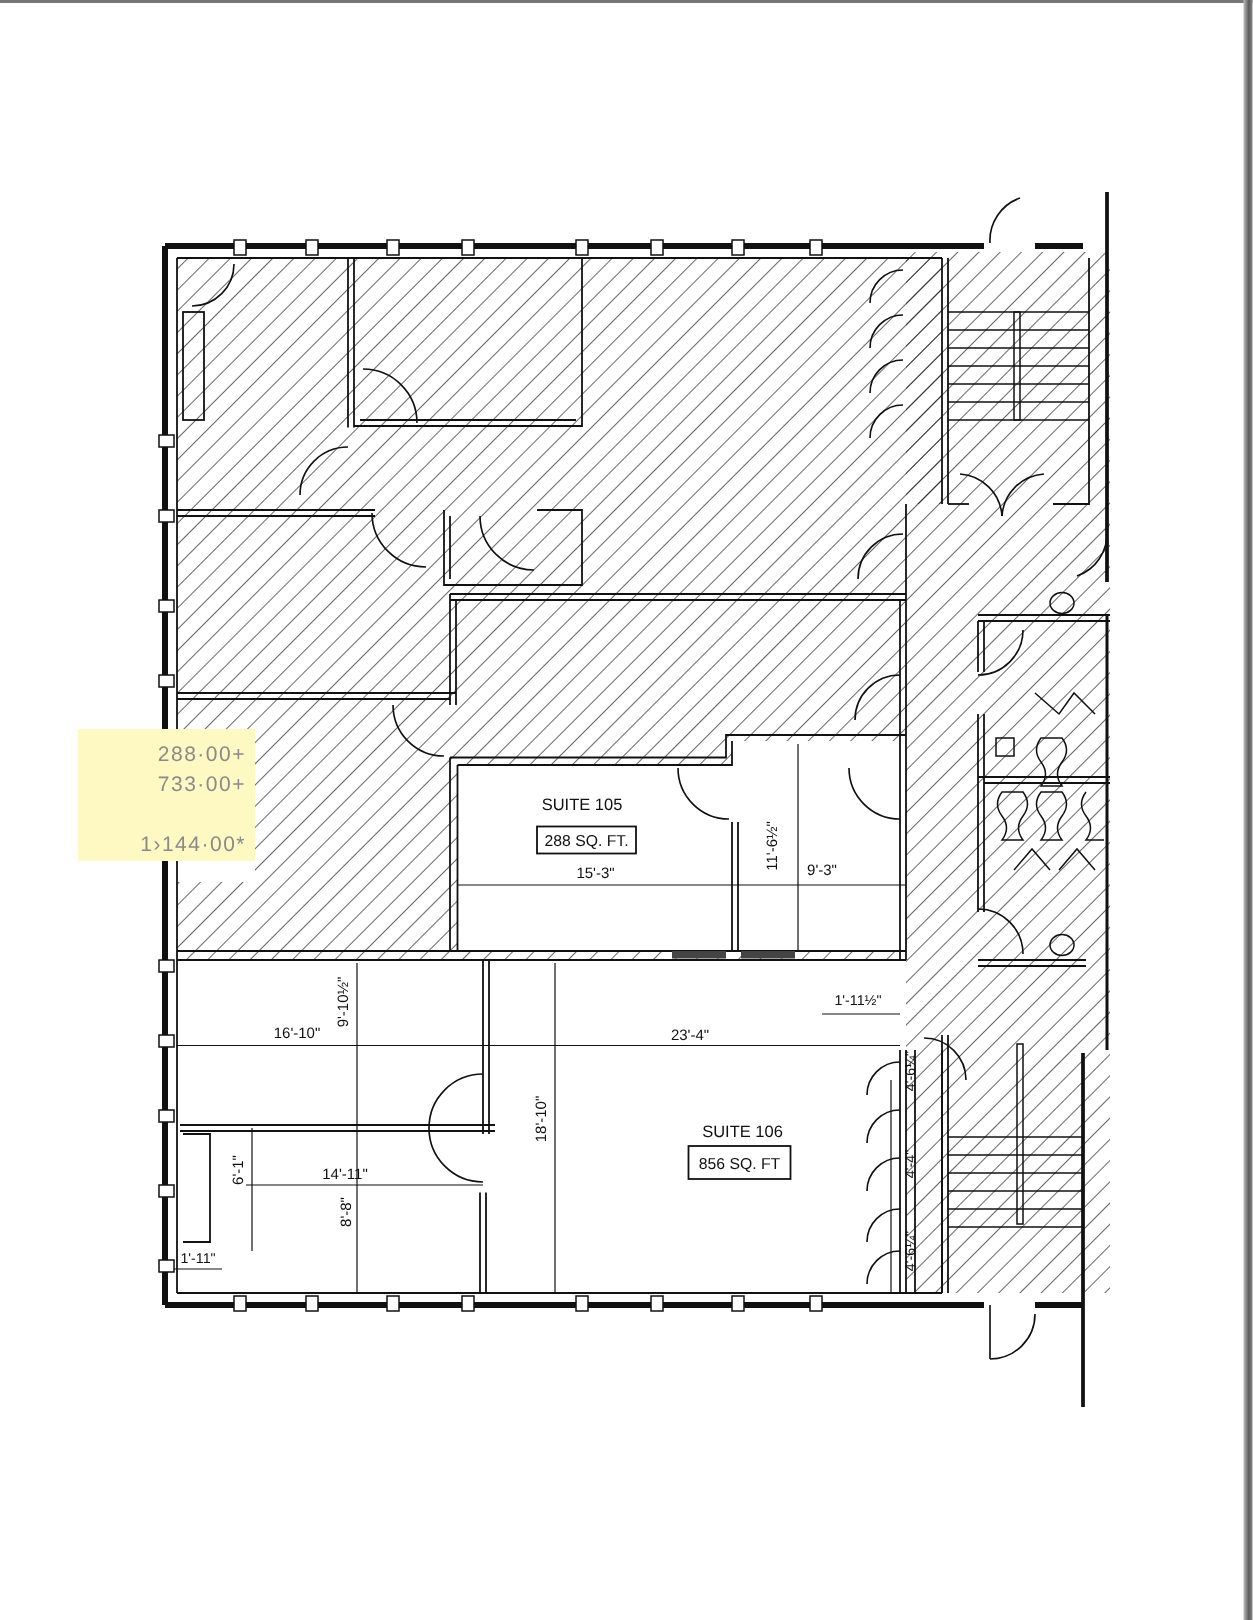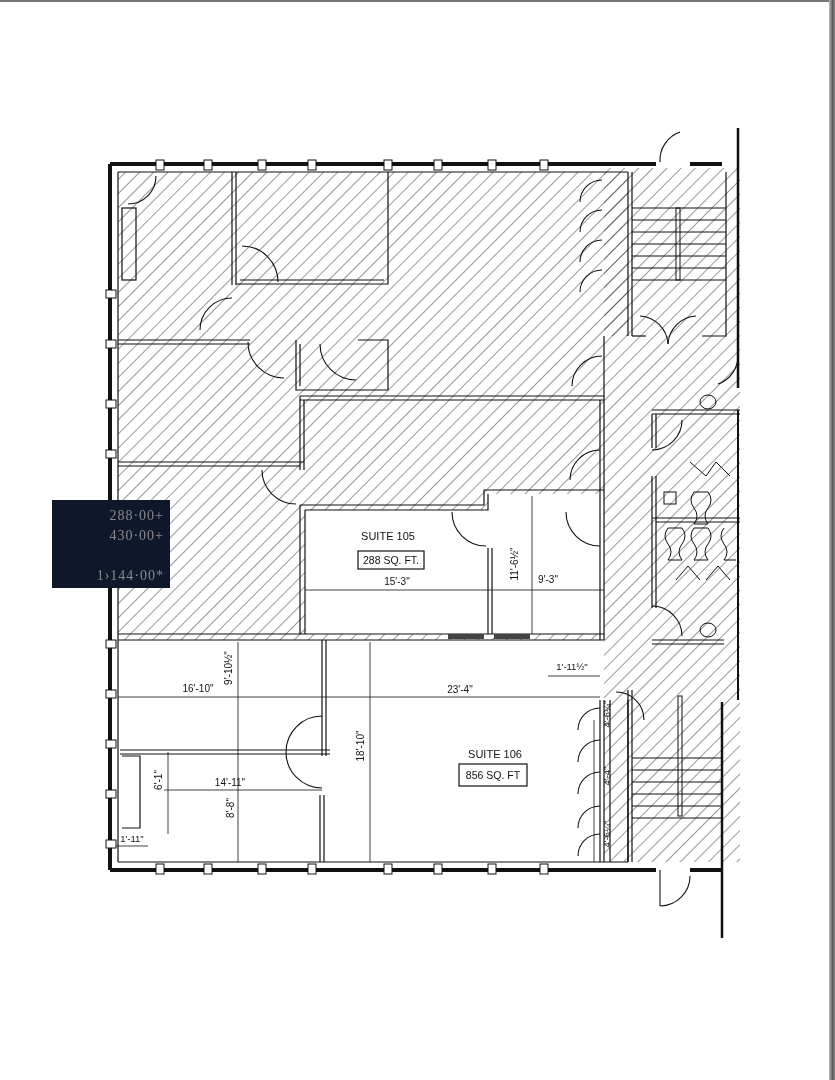--- a/index.html
+++ b/index.html
@@ -3,22 +3,22 @@
 <meta charset="utf-8">
 <style>
   html, body { margin:0; padding:0; background:#ffffff; }
   body { width:835px; height:1080px; position:relative; overflow:hidden;
          font-family:"DejaVu Sans", sans-serif; }
   .page { position:absolute; left:0; top:0; width:835px; height:1080px; background:#fff; }
   .page-edge { position:absolute; right:0; top:0; width:6px; height:1080px;
                background:linear-gradient(to right,#bdbdbd,#5a5a5a 60%,#8a8a8a); }
   .page-top { position:absolute; left:0; top:0; width:835px; height:2px; background:#777; }
   svg.plan { position:absolute; left:0; top:0; }
-  .tape { position:absolute; left:52px; top:500px; width:118px; height:88px;
-          background:#0f172a; font-family:Liberation Serif, serif;
+  .tape { position:absolute; left:52px; top:486px; width:118px; height:88px;
+          background:#fef9c3; font-family:Liberation Sans, sans-serif;
           color:#8a8a8a; font-size:14px; letter-spacing:1px; }
   .tape div { position:absolute; right:6px; white-space:pre; }
   .lbl { font-family:"Liberation Sans", sans-serif; fill:#111; }
 </style>
 </head>
 <body>
 
 <div class="page">
   <div class="page-top"></div>
   <div class="page-edge"></div>
@@ -261,16 +261,16 @@
       <text class="lbl" font-size="9.5" text-anchor="middle" transform="translate(610,776) rotate(-90)">4'-4"</text>
       <text class="lbl" font-size="9.5" text-anchor="middle" transform="translate(610,834) rotate(-90)">4'-6¼"</text>
     </g>
 
     <rect x="448" y="634" width="36" height="5" fill="#444"></rect>
     <rect x="494" y="634" width="36" height="5" fill="#444"></rect>
   </svg>
 
   <div class="tape">
     <div style="top:8px;">288·00+</div>
-    <div style="top:28px;">430·00+</div>
+    <div style="top:28px;">733·00+</div>
     <div style="top:68px;">1›144·00*</div>
   </div>
 </div>
 
 </body></html>

